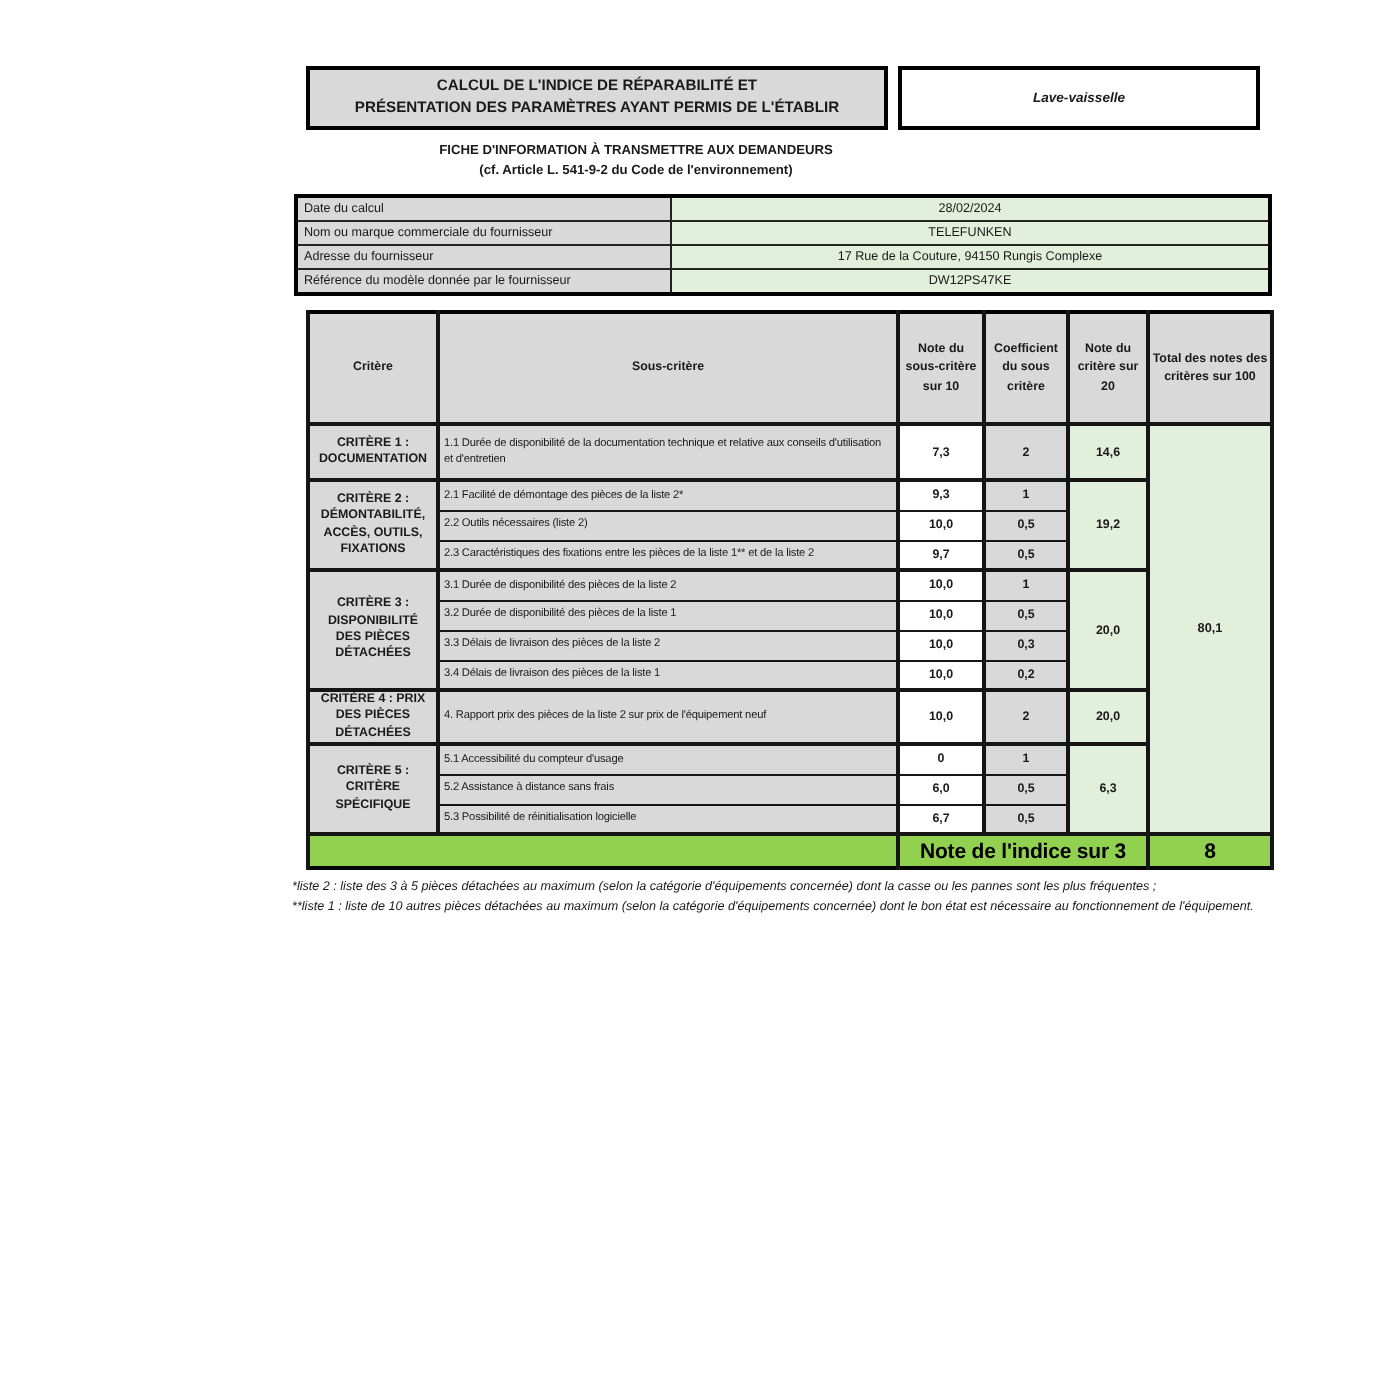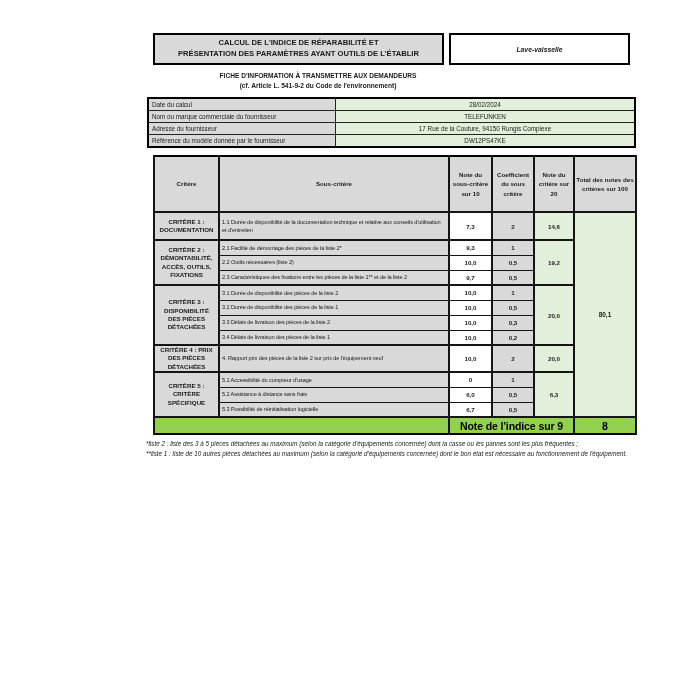--- a/index.html
+++ b/index.html
@@ -50,21 +50,21 @@
              line-height:1.6;color:#1a1a1a;}
 </style>
 </head>
 <body>
 
 <div class="page">
 
   <div class="header-row">
     <div class="title-box">
       <div>CALCUL DE L'INDICE DE RÉPARABILITÉ ET</div>
-      <div>PRÉSENTATION DES PARAMÈTRES AYANT OUTILS DE L'ÉTABLIR</div>
+      <div>PRÉSENTATION DES PARAMÈTRES AYANT PERMIS DE L'ÉTABLIR</div>
     </div>
     <div class="product-box">
       <span>Lave-vaisselle</span>
     </div>
   </div>
 
   <div class="fiche">
     <div>FICHE D'INFORMATION À TRANSMETTRE AUX DEMANDEURS</div>
     <div>(cf. Article L. 541-9-2 du Code de l'environnement)</div>
   </div>
@@ -180,21 +180,21 @@
       <td class="coef">0,5</td>
     </tr>
     <tr class="h15">
       <td class="sub nowrap">5.3 Possibilité de réinitialisation logicielle</td>
       <td class="score">6,7</td>
       <td class="coef">0,5</td>
     </tr>
 
     <tr class="final">
       <td colspan="2"></td>
-      <td colspan="3" class="flabel">Note de l'indice sur 9</td>
+      <td colspan="3" class="flabel">Note de l'indice sur 3</td>
       <td class="fvalue">8</td>
     </tr>
   </tbody>
     </table>
 
   <div class="footnotes">
     <div>*liste 2 : liste des 3 à 5 pièces détachées au maximum (selon la catégorie d'équipements concernée) dont la casse ou les pannes sont les plus fréquentes ;</div>
     <div>**liste 1 : liste de 10 autres pièces détachées au maximum (selon la catégorie d'équipements concernée) dont le bon état est nécessaire au fonctionnement de l'équipement.</div>
   </div>
 

